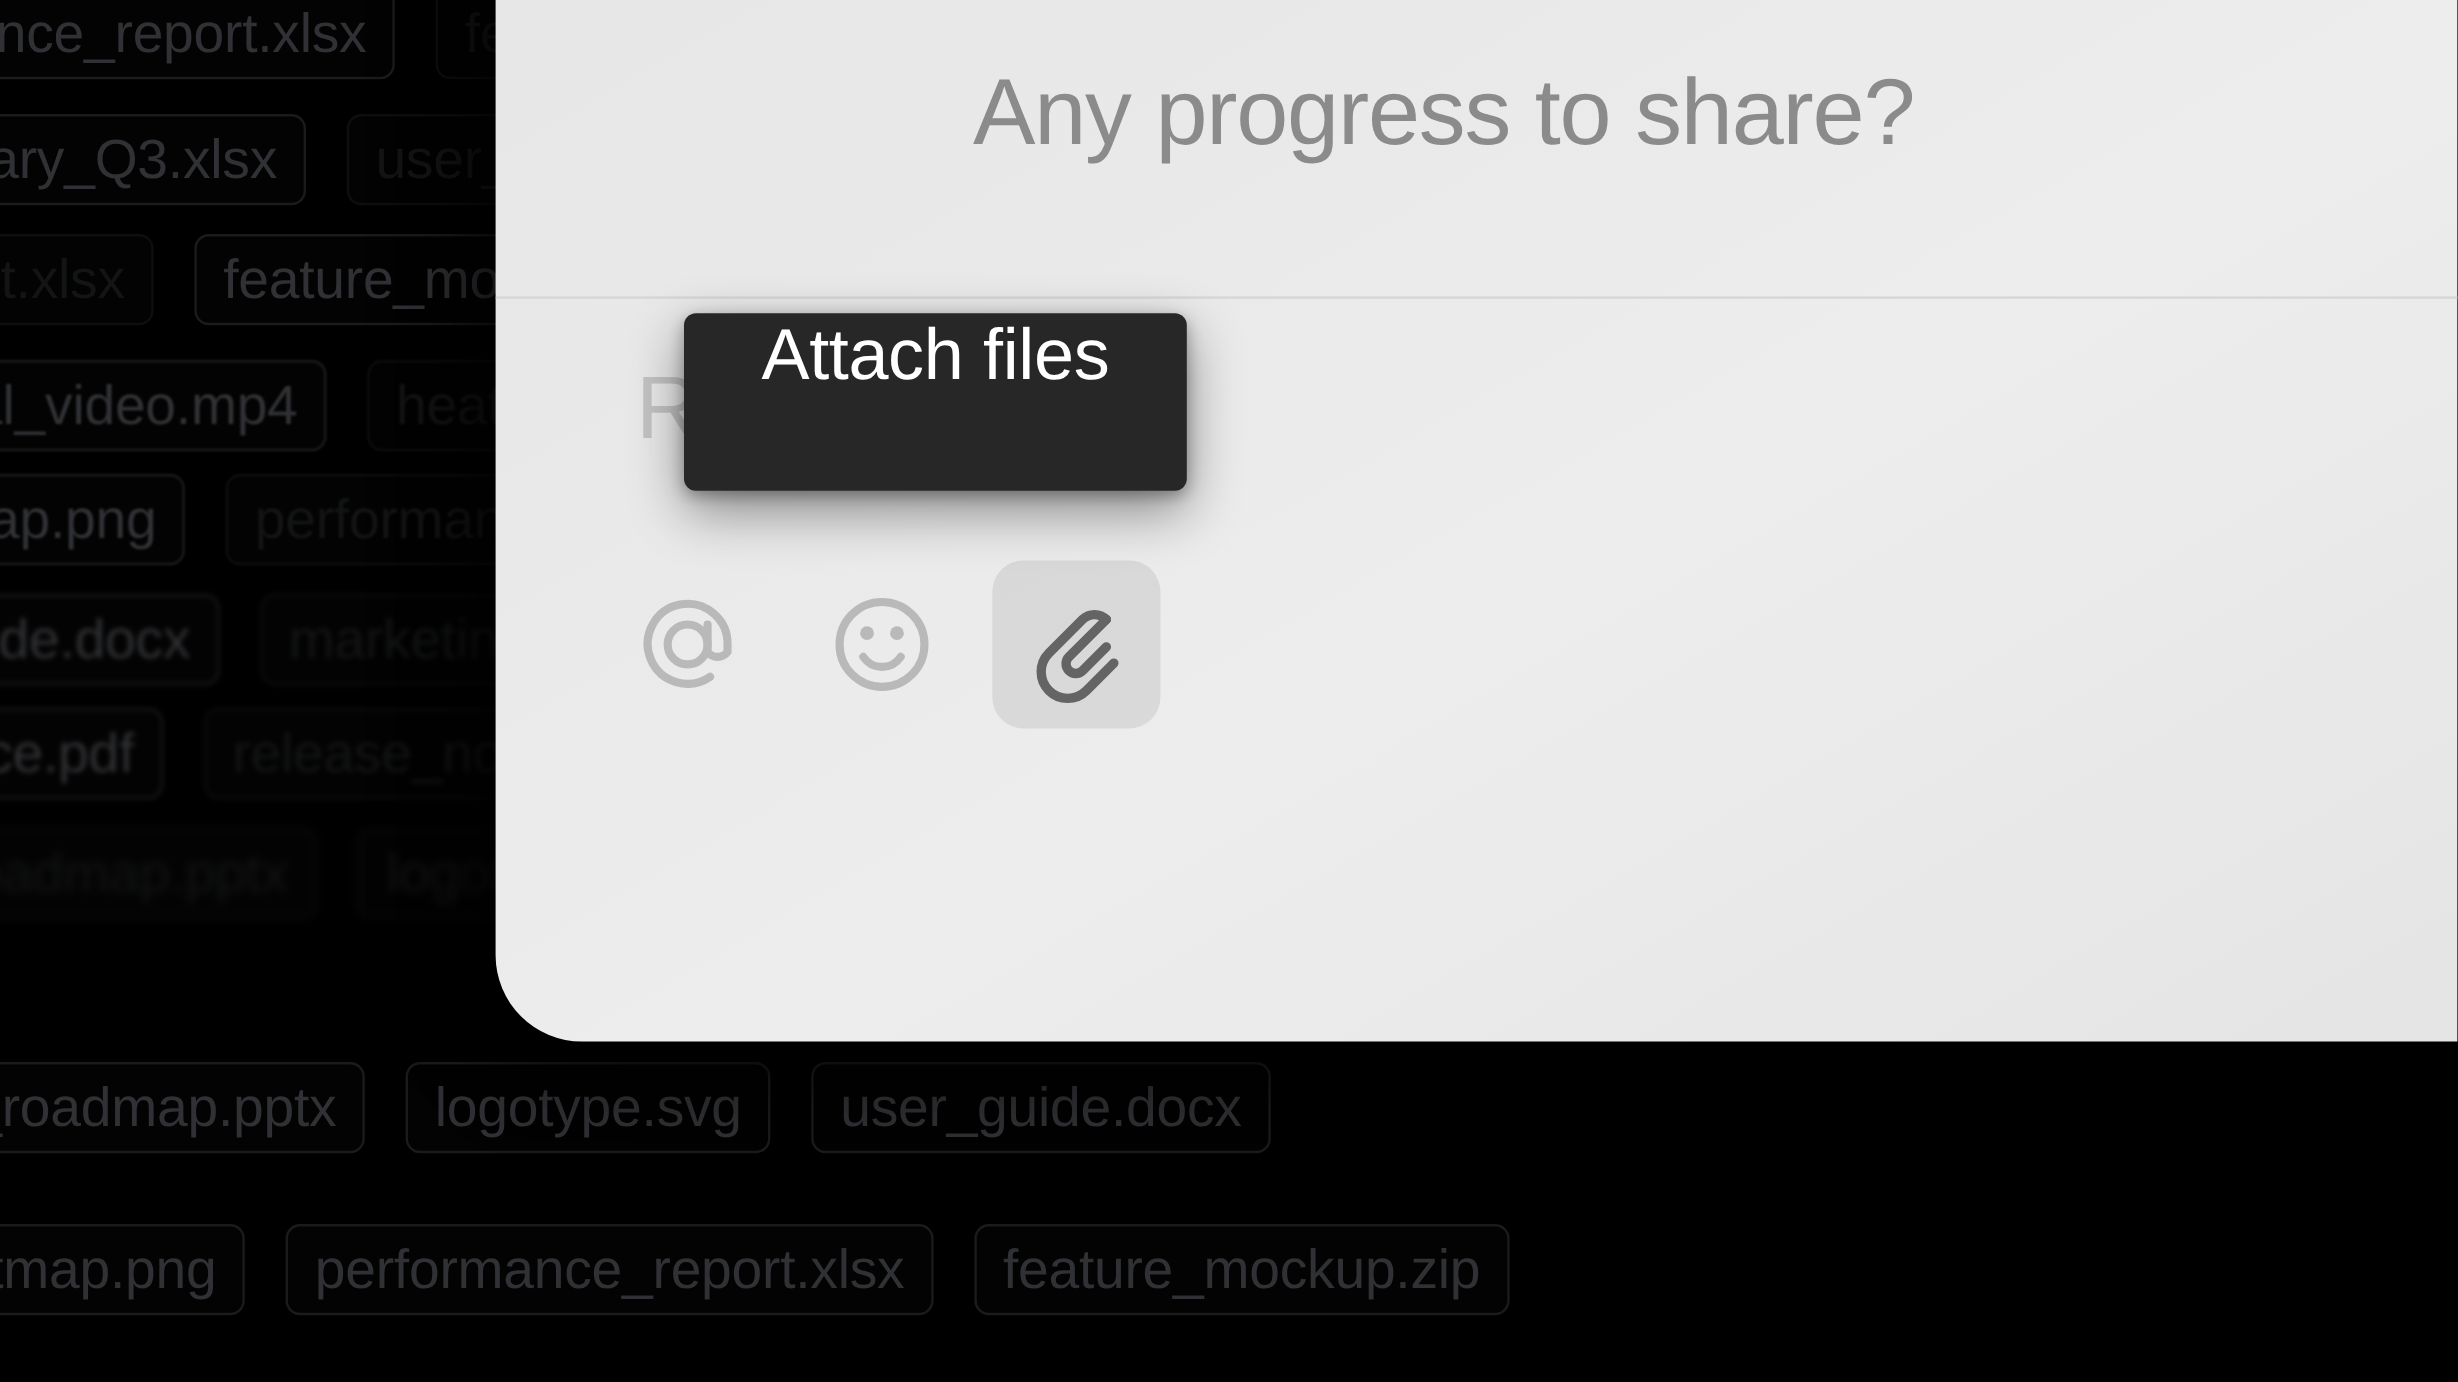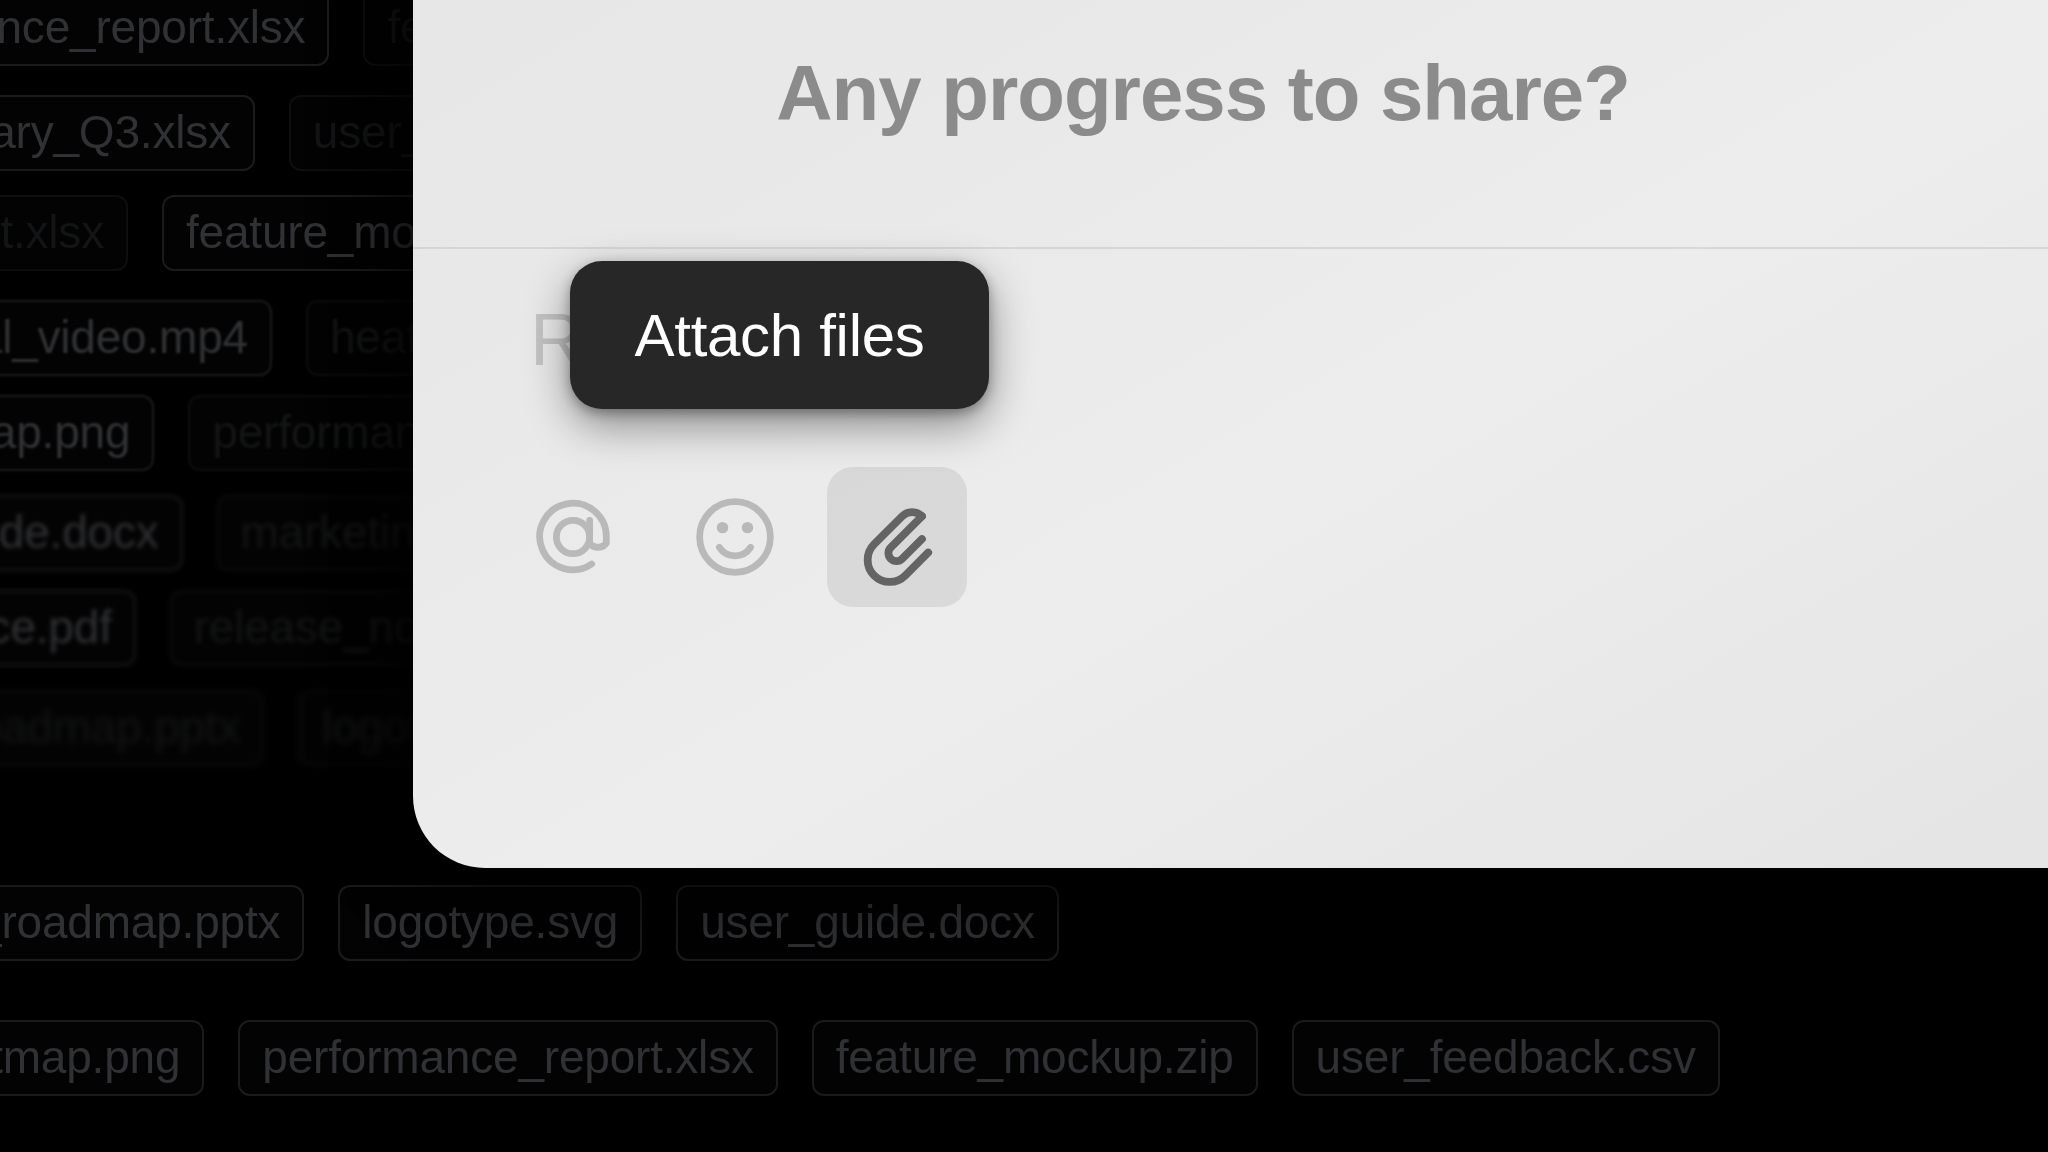--- a/index.html
+++ b/index.html
@@ -86,21 +86,21 @@
     align-items: center;
     justify-content: center;
     box-sizing: border-box;
     padding-right: 120px;
   }
 
   .panel-title {
     font-size: 78px;
     color: #8b8b8b;
     letter-spacing: -1px;
-    font-weight: 700;
+    font-weight: 400;
     white-space: nowrap;
   }
 
   .panel-divider {
     position: absolute;
     left: 0;
     top: 307px;
     width: 100%;
     height: 2px;
     background: #d6d6d6;
@@ -172,23 +172,23 @@
   .icon-fill { fill: #b9b9b9; }
 
   
   .tooltip {
     position: absolute;
     left: 570px;
     top: 261px;
     width: 419px;
     height: 148px;
     background: #272727;
-    border-radius: 32px;
-    display: flex;
-    align-items: center;
+    border-radius: 10px;
+    display: flex;
+    align-items: flex-start;
     justify-content: center;
     box-shadow: 0 16px 44px rgba(0,0,0,0.42), 0 4px 12px rgba(0,0,0,0.30);
     z-index: 50;
   }
 
   .tooltip-label {
     color: #ffffff;
     font-size: 60px;
     letter-spacing: -0.3px;
     white-space: nowrap;
@@ -242,21 +242,20 @@
       </div>
       <div class="chip-row" style="top: 885px; left: -200px;">
         <div class="chip bright">product_roadmap.pptx</div>
         <div class="chip bright">logotype.svg</div>
         <div class="chip bright">user_guide.docx</div>
       </div>
       <div class="chip-row" style="top: 1020px; left: -110px;">
         <div class="chip bright">heatmap.png</div>
         <div class="chip bright">performance_report.xlsx</div>
         <div class="chip bright">feature_mockup.zip</div>
-        <div class="chip bright">user_feedback.csv</div>
       </div>
     </div>
 
   <div class="composer-panel">
 
     <div class="panel-header">
       <div class="panel-title">Any progress to share?</div>
     </div>
 
     <div class="panel-divider"></div>

